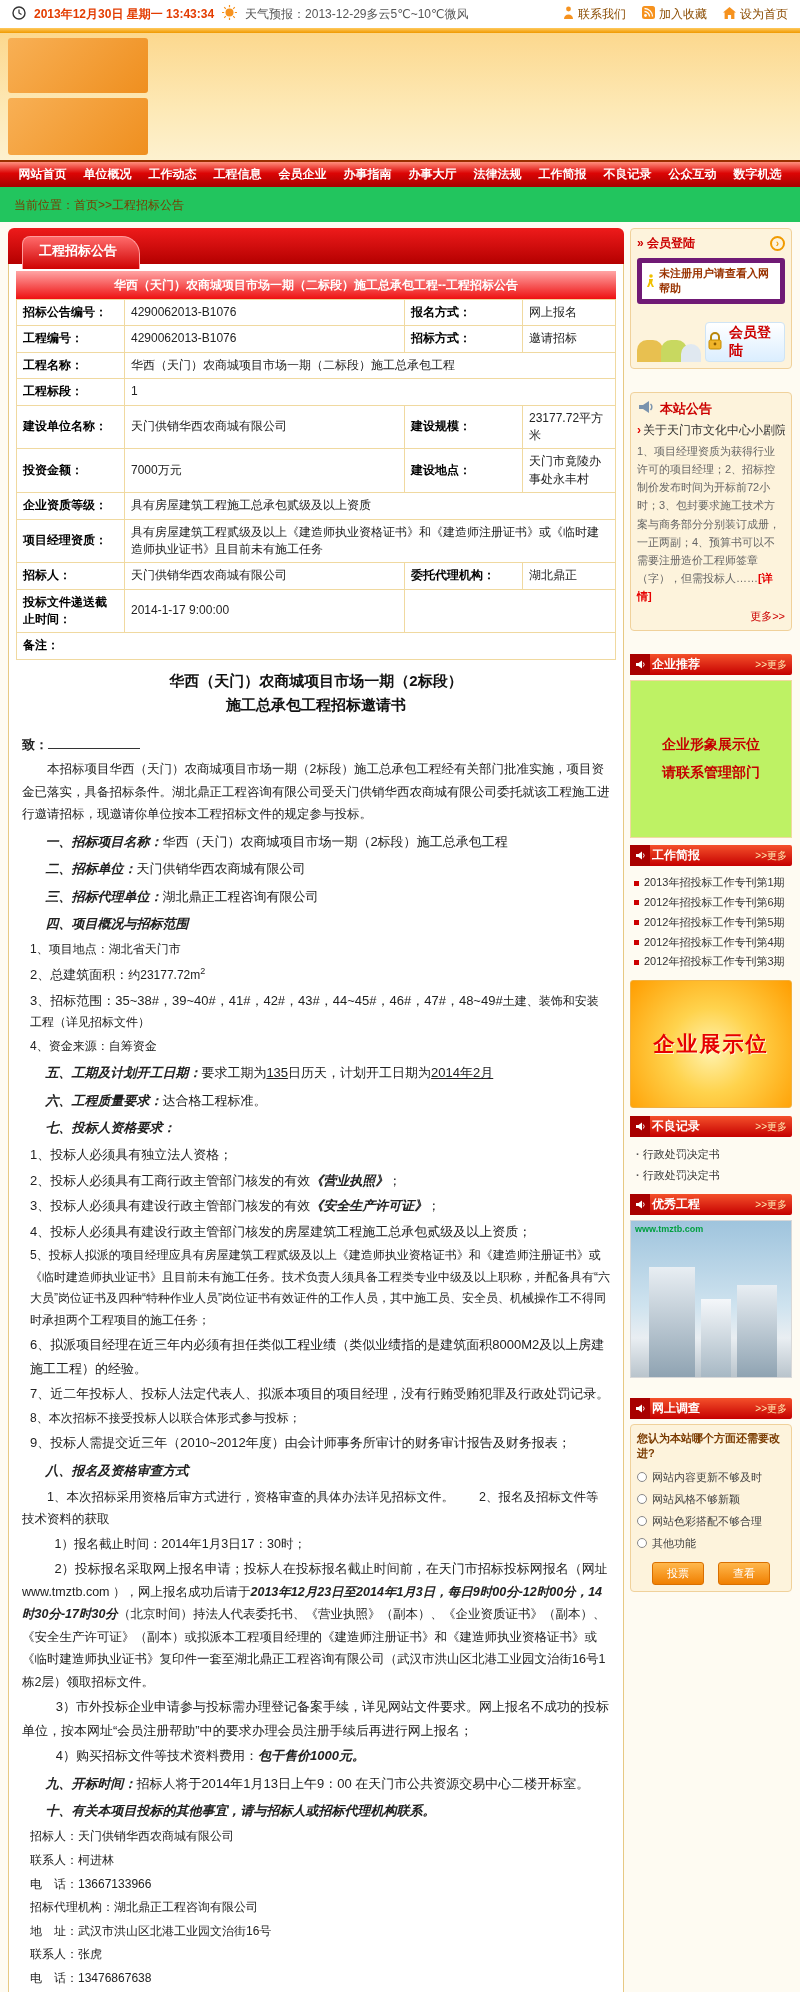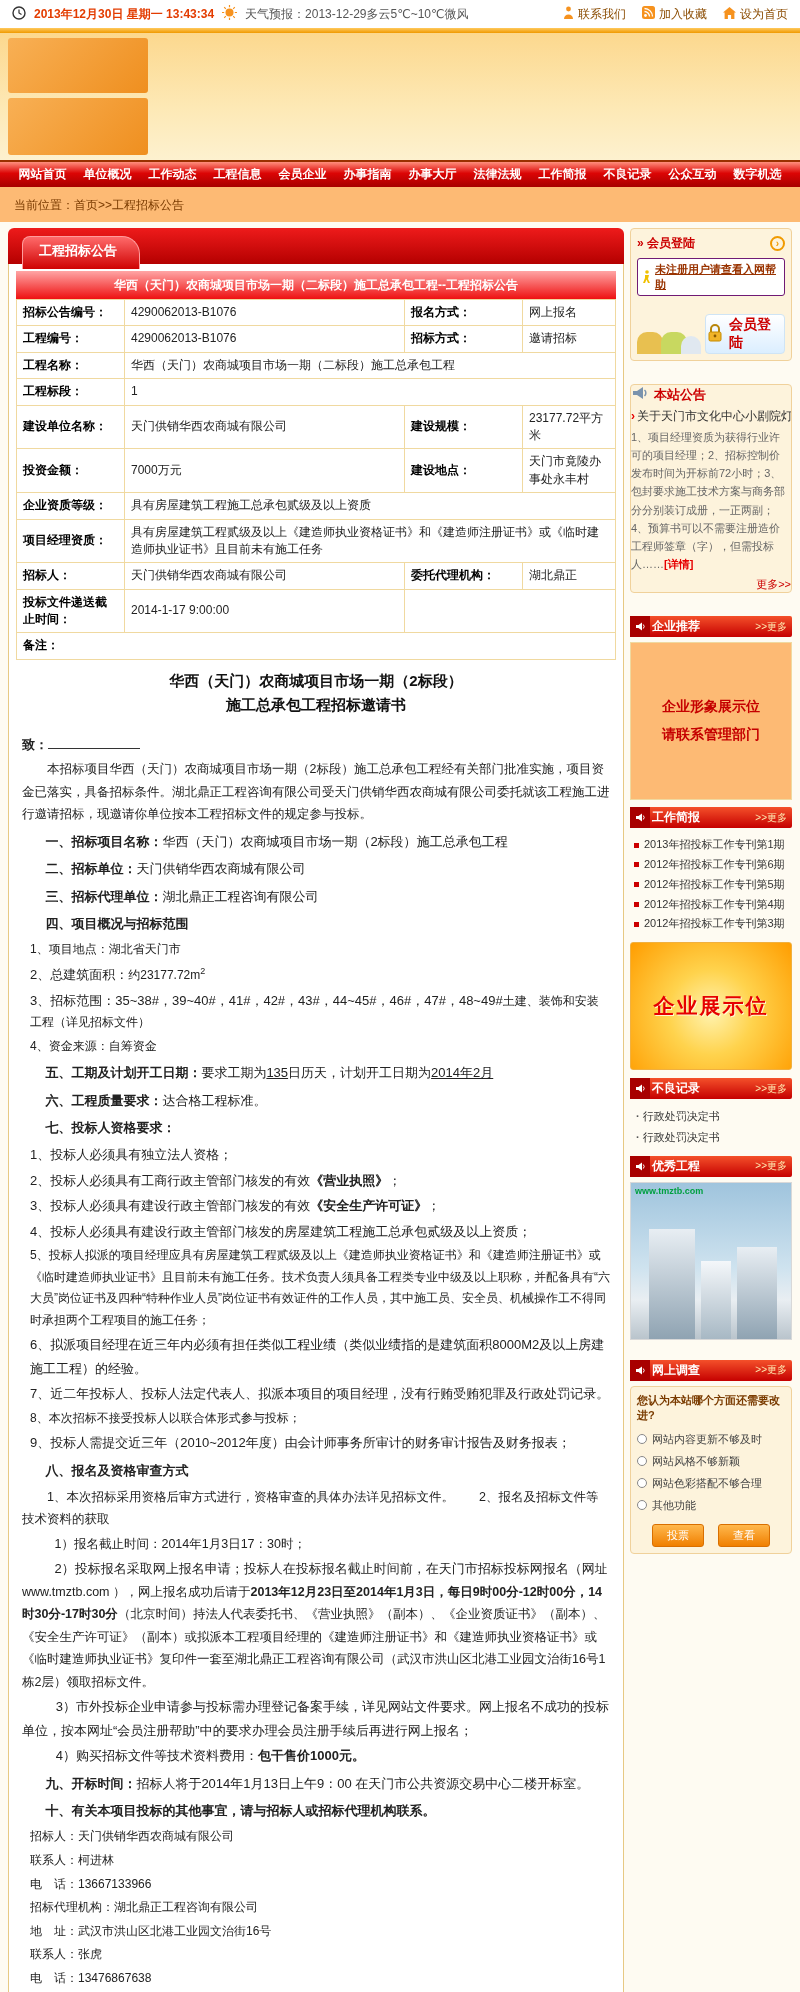--- a/index.html
+++ b/index.html
@@ -18,21 +18,21 @@
 .orange-line { height:5px; background:linear-gradient(180deg,#ffc95e,#f09a00); }
 
 
 .banner { height:127px; background:linear-gradient(180deg,#fcd88e,#fde9b6 60%,#fdf1cf); padding:5px 0 0 8px; }
 .banner-block { width:140px; height:55px; background:linear-gradient(135deg,#f8b055,#ef8f1f); border-radius:3px; margin-bottom:5px; }
 
 
 .nav { height:27px; border-top:2px solid #9a3000; background:linear-gradient(180deg,#ff8f7d,#dc0505 45%,#a70000); display:flex; align-items:center; justify-content:space-around; padding:0 10px; }
 .nav a { color:#fff; font-weight:bold; font-size:12px; text-decoration:none; white-space:nowrap; cursor:pointer; }
 
-.breadcrumb { padding:10px 0 8px 14px; color:#7a3b00; background:#fdba74; }
+.breadcrumb { padding:10px 0 8px 14px; color:#7a3b00; background:#22c55e; }
 
 
 .content { display:flex; align-items:flex-start; padding:6px 8px 10px 8px; gap:6px; background:#fefbf2; }
 .main-col { width:618px; }
 .side-col { width:162px; }
 
 
 .main-tab-strip { height:36px; background:linear-gradient(180deg,#ee1b1b,#b40000); border-radius:6px 6px 0 0; padding:8px 0 0 14px; }
 .main-tab { display:inline-block; background:linear-gradient(180deg,#ff6a6a,#cf0202); color:#fff; font-weight:bold; font-size:13px; padding:5px 22px 9px 16px; border-radius:8px 18px 0 0; border:1px solid #ff9d9d; border-bottom:none; }
 .main-box { background:#fff; border:1px solid #e7c983; border-top:none; padding:7px; }
@@ -50,58 +50,58 @@
 .doc { padding:8px 6px 4px 6px; color:#222; font-size:12px; line-height:1.8; }
 .dl { margin:2px 0; }
 .dl.title { text-align:center; font-weight:bold; font-size:15px; color:#111; line-height:1.5; }
 .dl.to { font-weight:bold; font-size:13px; margin-top:16px; }
 .dl.p { font-size:12.5px; }
 .dl.ind { text-indent:2em; }
 .dl.ind2 { text-indent:2.6em; }
 .dl.h { font-size:13px; text-indent:1.8em; margin:4px 0; }
 .dl.li { padding-left:8px; }
 .dl.sm, span.small { font-size:13px; }
-span.b { font-weight:bold; }
+span.b { font-weight:bold;font-style:italic; }
 span.u { text-decoration:underline; }
 span.sup { vertical-align:super; font-size:9px; }
 span.blank { display:inline-block; width:92px; border-bottom:1px solid #333; height:13px; }
 
 
 .side-box { background:#fdf3dc; border:1px solid #f0d19b; border-radius:4px; margin-bottom:23px; }
 .sec-head { height:21px; background:linear-gradient(180deg,#f4502a,#c50000); display:flex; align-items:center; margin-bottom:5px; border-radius:2px; }
 .sec-head .spk { width:20px; height:21px; background:#a80000; display:flex; align-items:center; justify-content:center; }
 .sec-head .st { color:#fff; font-weight:bold; font-size:12px; padding-left:2px; flex:1; }
 .sec-head .more { color:#ffe9b0; font-size:10px; padding-right:5px; cursor:pointer; }
 
 
 .login-box { padding:6px; }
 .login-head { display:flex; align-items:center; justify-content:space-between; margin-bottom:6px; }
 .login-head .lh-t { color:#cc0000; font-weight:bold; font-size:12px; }
 .arrow-circle { width:15px; height:15px; border:2px solid #f09a00; border-radius:50%; color:#f09a00; font-weight:bold; font-size:10px; line-height:11px; text-align:center; cursor:pointer; }
-.login-help { background:#fff; border:1px solid #701a75; border-radius:3px; padding:3px 4px; display:flex; align-items:center; gap:3px; color:#993300; font-weight:bold; font-size:11px; cursor:pointer;text-decoration:underline; }
+.login-help { background:#fff; border:5px solid #701a75; border-radius:3px; padding:3px 4px; display:flex; align-items:center; gap:3px; color:#993300; font-weight:bold; font-size:11px; cursor:pointer; }
 .login-bottom { display:flex; align-items:flex-end; gap:4px; margin-top:6px; }
 .people { position:relative; width:64px; height:52px; }
 .person { position:absolute; bottom:0; }
 .p-head { width:16px; height:16px; border-radius:50%; background:#e9c693; margin:0 auto; }
 .p-body { width:26px; height:22px; border-radius:10px 10px 0 0; margin-top:-2px; }
 .login-btn { flex:1; height:40px; background:linear-gradient(180deg,#ffffff,#dbeeff); border:1px solid #cfe4f5; border-radius:4px; display:flex; align-items:center; justify-content:center; gap:5px; cursor:pointer; }
 .login-btn .lbl { color:#cc0000; font-weight:bold; font-size:14px; }
 
 
-.notice-box { }
+.notice-box { padding:6px; }
 .nb-head { display:flex; align-items:center; gap:5px; margin-bottom:4px; }
 .nb-title { color:#cc0000; font-weight:bold; font-size:13px; }
 .nb-link { color:#333; font-size:12px; margin:3px 0; cursor:pointer; white-space:nowrap; overflow:hidden; }
 .nb-link .ar { color:#e60000; font-weight:bold; margin-right:2px; }
 .nb-body { color:#666; font-size:11px; line-height:1.65; }
 .nb-detail { color:#e60000; font-weight:bold; cursor:pointer; }
 .nb-more { text-align:right; color:#cc0000; font-size:11px; margin-top:4px; cursor:pointer; }
 
 
-.er-box { background:#fdba74; border:1px solid #f0d9a0; height:158px; display:flex; flex-direction:column; align-items:center; justify-content:center; gap:10px; margin-bottom:7px; }
+.er-box { background:#bef264; border:1px solid #f0d9a0; height:158px; display:flex; flex-direction:column; align-items:center; justify-content:center; gap:10px; margin-bottom:7px; }
 .er-box div { color:#c50000; font-weight:bold; font-size:14px; }
 
 
 .wb-list { padding:2px 2px 8px 4px; }
 .wb-item { display:flex; align-items:center; gap:5px; font-size:11px; color:#333; line-height:1.8; cursor:pointer; }
 .wb-item .sq { width:5px; height:5px; background:#cc0000; flex:0 0 auto; }
 
 
 .display-banner { height:128px; border:1px solid #f0b040; border-radius:3px; margin-bottom:8px;
   background:radial-gradient(circle at 50% 55%, #fff3b0 0%, #ffd34d 40%, #ff9d00 100%);

